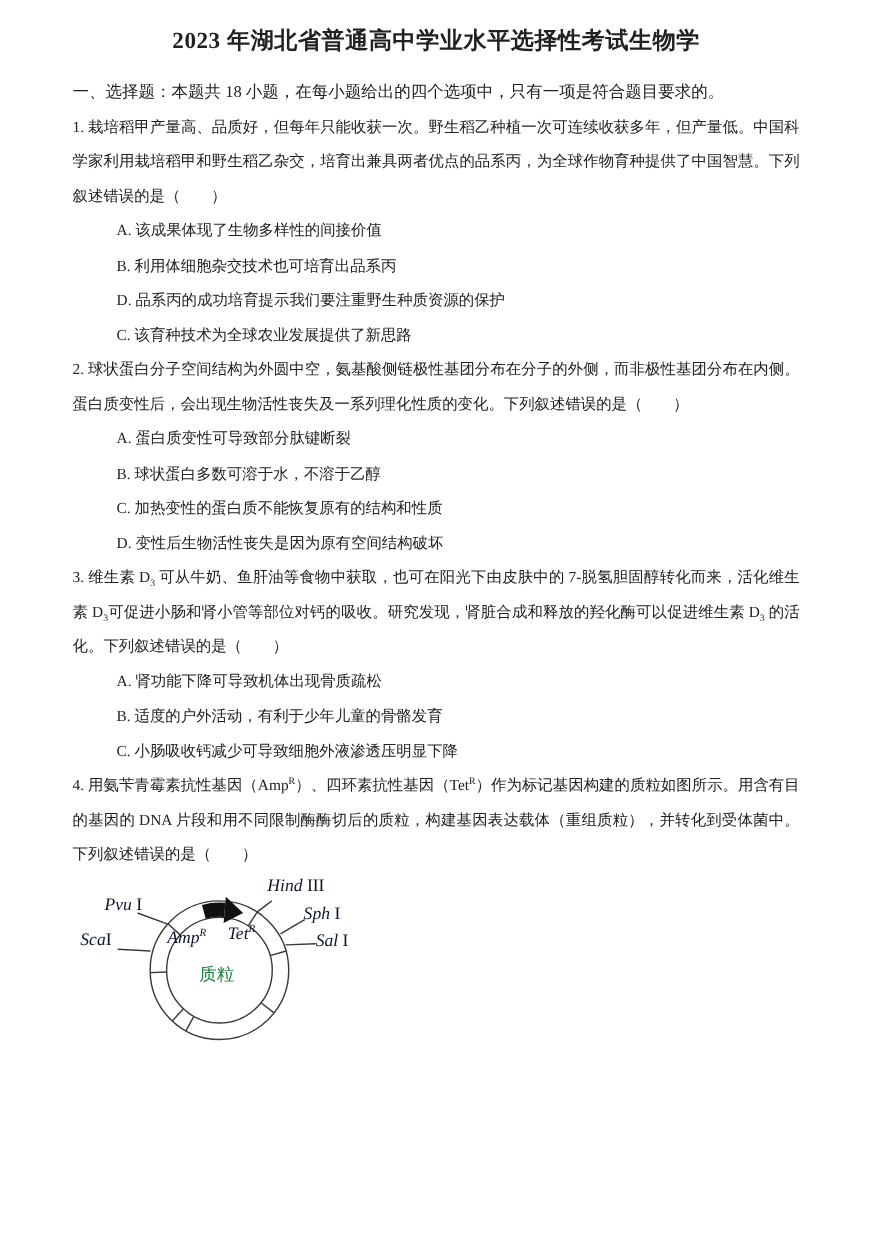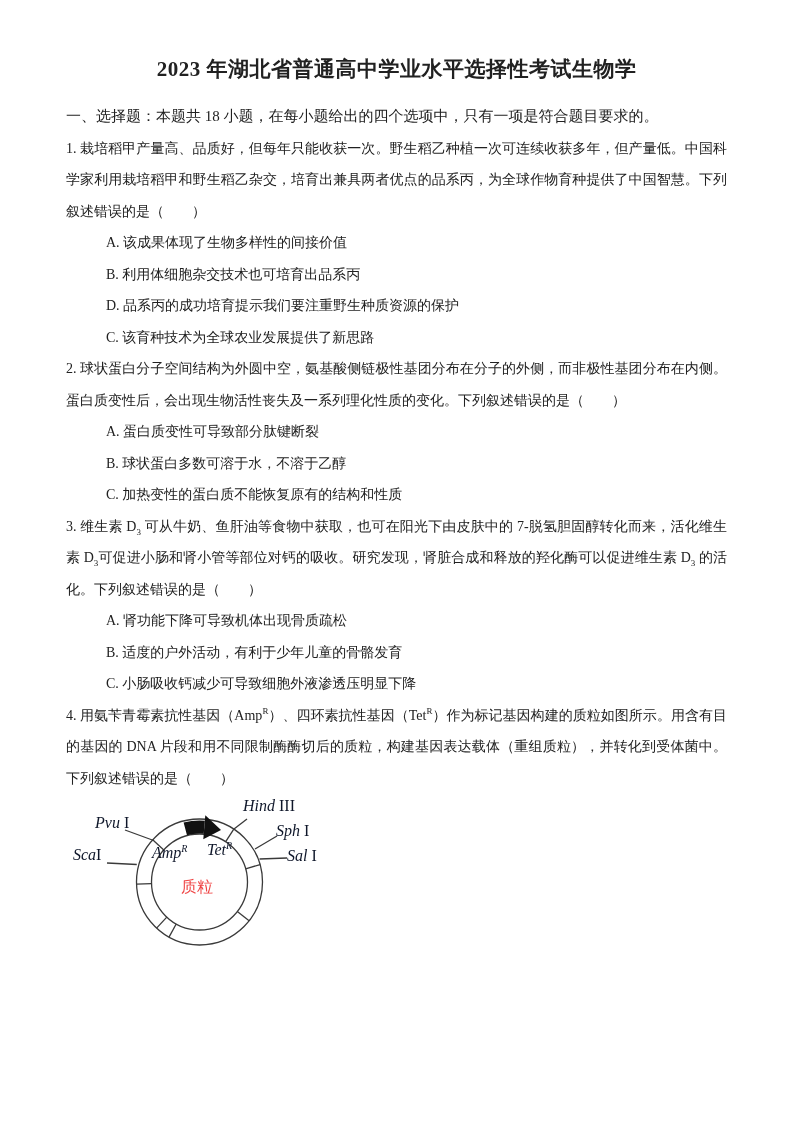--- a/index.html
+++ b/index.html
@@ -8,21 +8,21 @@
     background: #ffffff;
   }
   body {
     width: 793px;
     height: 1122px;
     overflow: hidden;
     font-family: "Liberation Serif", "DejaVu Serif", serif;
     color: #212121;
   }
   .page {
-    padding: 54px 66px 0 66px;
+    padding: 22px 66px 0 66px;
   }
   .title {
     font-size: 21px;
     font-weight: bold;
     text-align: center;
     margin: 0 0 17px 0;
     line-height: 30px;
     letter-spacing: 0.5px;
   }
   .section-header {
@@ -67,21 +67,21 @@
     text-align: center;
   }
   .dlabel sup {
     font-size: 10px;
   }
   .center-label {
     position: absolute;
     font-size: 16px;
     line-height: 18px;
     white-space: nowrap;
-    color: #ef4444;
+    color: #15803d;
   }
 </style>
 </head>
 <body>
 
 <div class="page">
 
   <h1 class="title">2023 年湖北省普通高中学业水平选择性考试生物学</h1>
 
   <p class="section-header">一、选择题：本题共 18 小题，在每小题给出的四个选项中，只有一项是符合题目要求的。</p>
@@ -89,20 +89,21 @@
   <p class="stem"><span>1. 栽培稻甲产量高、品质好，但每年只能收获一次。野生稻乙种植一次可连续收获多年，但产量低。中国科学家利用栽培稻甲和野生稻乙杂交，培育出兼具两者优点的品系丙，为全球作物育种提供了中国智慧。下列叙述错误的是（　　）</span></p>
   <p class="opt"><span>A. 该成果体现了生物多样性的间接价值</span></p>
   <p class="opt"><span>B. 利用体细胞杂交技术也可培育出品系丙</span></p>
   <p class="opt"><span>D. 品系丙的成功培育提示我们要注重野生种质资源的保护</span></p>
   <p class="opt"><span>C. 该育种技术为全球农业发展提供了新思路</span></p>
 
   <p class="stem"><span>2. 球状蛋白分子空间结构为外圆中空，氨基酸侧链极性基团分布在分子的外侧，而非极性基团分布在内侧。蛋白质变性后，会出现生物活性丧失及一系列理化性质的变化。下列叙述错误的是（　　）</span></p>
   <p class="opt"><span>A. 蛋白质变性可导致部分肽键断裂</span></p>
   <p class="opt"><span>B. 球状蛋白多数可溶于水，不溶于乙醇</span></p>
   <p class="opt"><span>C. 加热变性的蛋白质不能恢复原有的结构和性质</span></p>
+  <p class="opt"><span>D. 变性后生物活性丧失是因为原有空间结构破坏</span></p>
 
   <p class="stem"><span>3. 维生素 D</span><sub>3</sub><span> 可从牛奶、鱼肝油等食物中获取，也可在阳光下由皮肤中的 7-脱氢胆固醇转化而来，活化维生素 D</span><sub>3</sub><span>可促进小肠和肾小管等部位对钙的吸收。研究发现，肾脏合成和释放的羟化酶可以促进维生素 D</span><sub>3</sub><span> 的活化。下列叙述错误的是（　　）</span></p>
   <p class="opt"><span>A. 肾功能下降可导致机体出现骨质疏松</span></p>
   <p class="opt"><span>B. 适度的户外活动，有利于少年儿童的骨骼发育</span></p>
   <p class="opt"><span>C. 小肠吸收钙减少可导致细胞外液渗透压明显下降</span></p>
 
   <p class="stem"><span>4. 用氨苄青霉素抗性基因（Amp</span><sup>R</sup><span>）、四环素抗性基因（Tet</span><sup>R</sup><span>）作为标记基因构建的质粒如图所示。用含有目的基因的 DNA 片段和用不同限制酶酶切后的质粒，构建基因表达载体（重组质粒），并转化到受体菌中。下列叙述错误的是（　　）</span></p>
 
   <div class="diagram">
     <svg width="330" height="172" viewBox="0 0 330 172">

